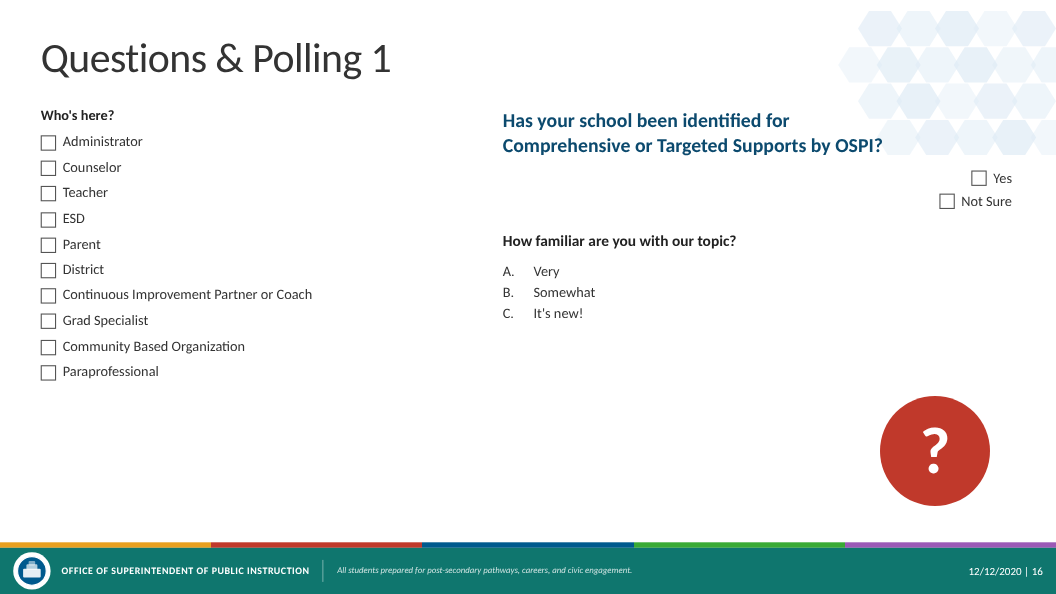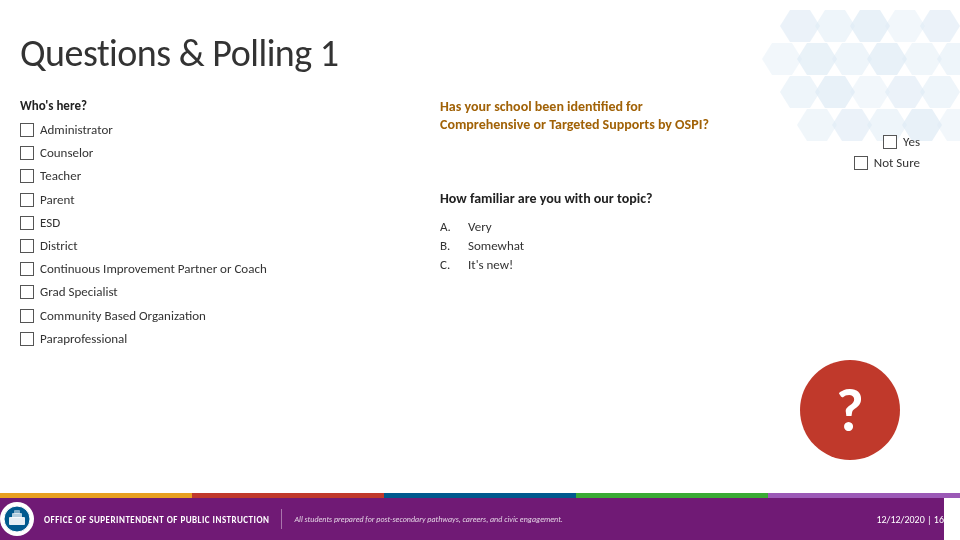--- a/index.html
+++ b/index.html
@@ -31,21 +31,21 @@
       pointer-events: none;
     }
 
     .hex-pattern svg {
       width: 100%;
       height: 100%;
     }
 
     
     .main-content {
-      padding: 30px 40px 10px 20px;
+      padding: 30px 40px 10px 37px;
       position: relative;
       z-index: 2;
     }
 
     .page-title {
       font-size: 38px;
       font-weight: 300;
       color: #333;
       margin-bottom: 22px;
       letter-spacing: -0.5px;
@@ -88,24 +88,25 @@
       margin-right: 6px;
       flex-shrink: 0;
       background: #fff;
     }
 
     .right-section-1 {
       margin-bottom: 20px;
     }
 
     .right-heading {
-      font-size: 14px;
-      font-weight: 700;
-      color: #a16207;
+      font-size: 18px;
+      font-weight: 700;
+      color: #0c4a6e;
       line-height: 1.3;
+      margin-bottom: 10px;
     }
 
     .list-item {
       display: flex;
       align-items: center;
       font-size: 13px;
       color: #333;
       margin-bottom: 6px;
       justify-content: flex-end;
     }
@@ -165,26 +166,26 @@
       font-size: 60px;
       font-weight: 700;
       z-index: 3;
     }
 
     
     .footer {
       position: absolute;
       bottom: 0;
       left: 0;
-      right: 16px;
+      right: 0;
       height: 42px;
-      background: #701a75;
-      display: flex;
-      align-items: center;
-      padding: 0 0;
+      background: #0f766e;
+      display: flex;
+      align-items: center;
+      padding: 0 12px;
       z-index: 10;
     }
 
     .footer-logo {
       width: 34px;
       height: 34px;
       background: #fff;
       border-radius: 50%;
       margin-right: 10px;
       flex-shrink: 0;
@@ -288,25 +289,25 @@
           <div class="checkbox-item">
               <span class="cb-box"></span>
               <span>Counselor</span>
             </div>
           <div class="checkbox-item">
               <span class="cb-box"></span>
               <span>Teacher</span>
             </div>
           <div class="checkbox-item">
               <span class="cb-box"></span>
+              <span>ESD</span>
+            </div>
+          <div class="checkbox-item">
+              <span class="cb-box"></span>
               <span>Parent</span>
-            </div>
-          <div class="checkbox-item">
-              <span class="cb-box"></span>
-              <span>ESD</span>
             </div>
           <div class="checkbox-item">
               <span class="cb-box"></span>
               <span>District</span>
             </div>
           <div class="checkbox-item">
               <span class="cb-box"></span>
               <span>Continuous Improvement Partner or Coach</span>
             </div>
           <div class="checkbox-item">

